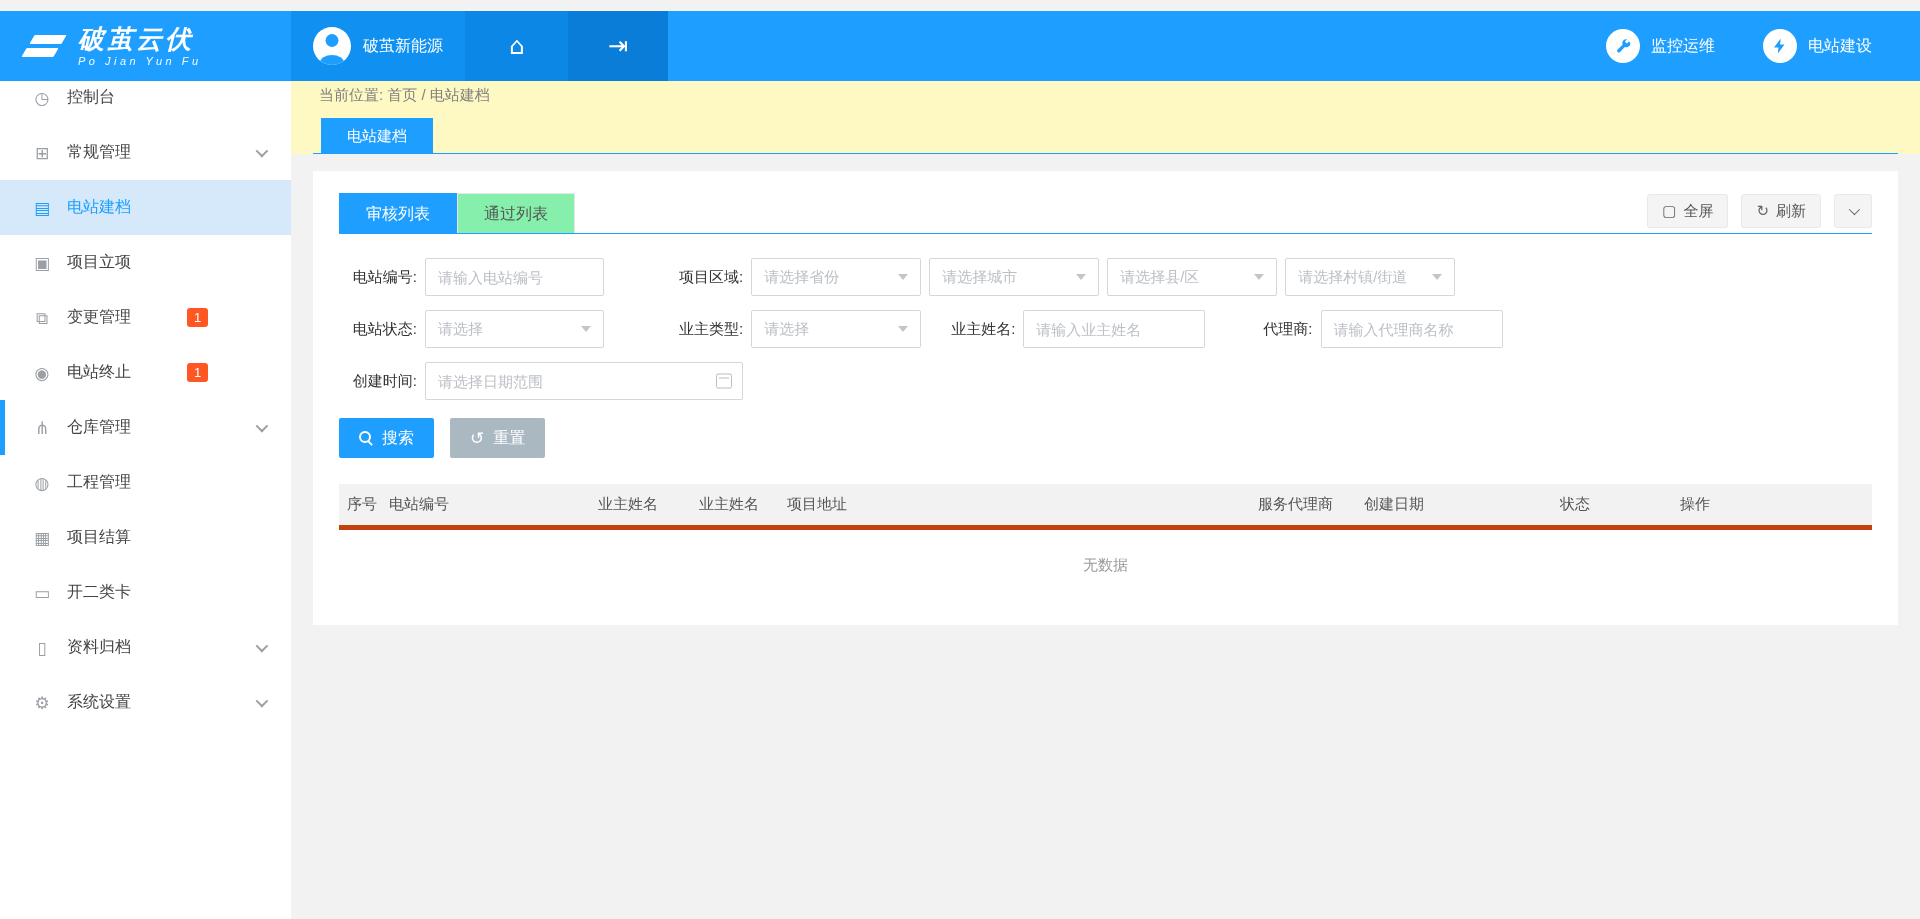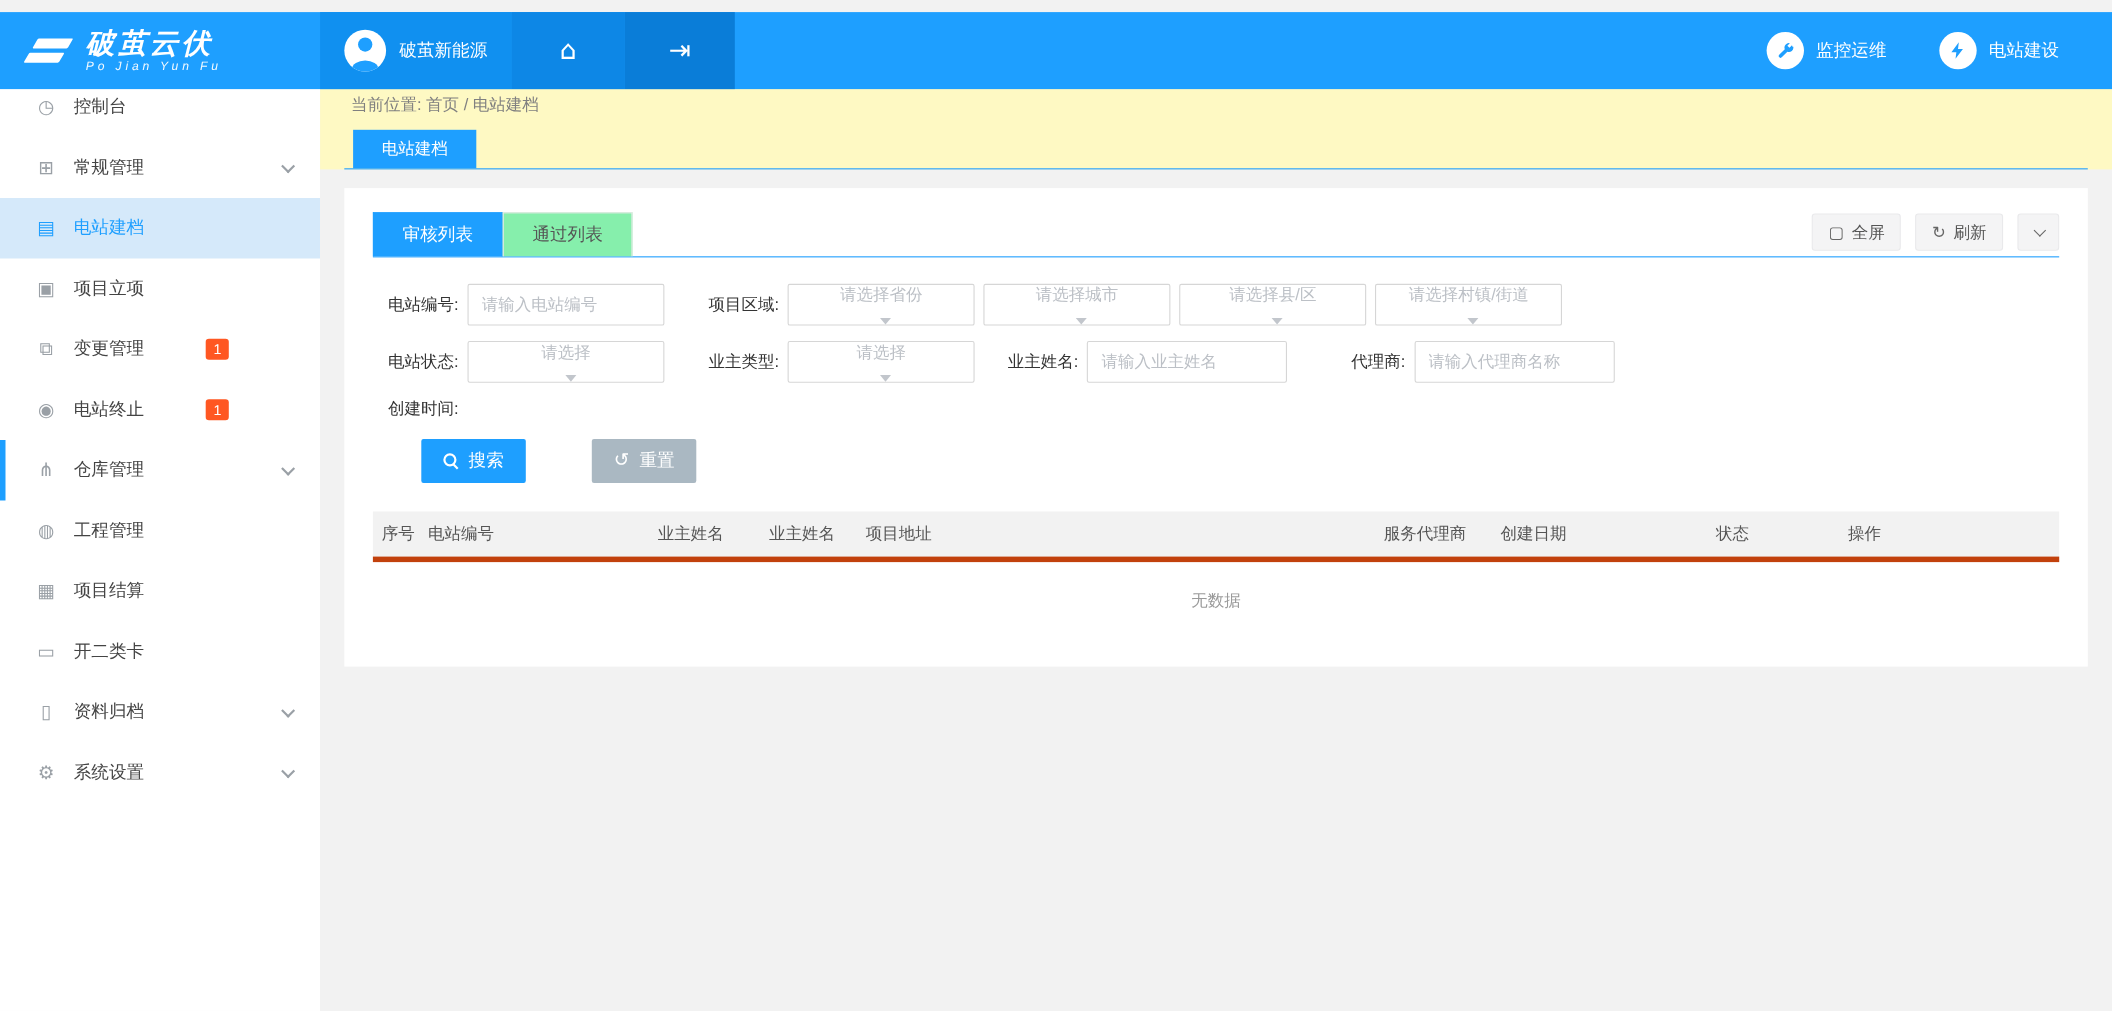--- a/index.html
+++ b/index.html
@@ -70,37 +70,37 @@
 
   
   .filters { margin-top:24px; }
   .frow { display:flex; align-items:center; margin-bottom:14px; }
   .flabel { font-size:15px; color:#333; white-space:nowrap; text-align:right; margin-right:8px; }
   .lw { width:78px; }
   .finput { height:38px; border:1px solid #d6d6d6; border-radius:2px; padding:0 12px;
     font-size:15px; color:#333; outline:none; font-family:inherit; }
   .finput::placeholder { color:#bcc0c6; }
   .fselect { height:38px; border:1px solid #d6d6d6; border-radius:2px; background:#fff;
-    display:flex; align-items:center; justify-content:space-between; padding:0 12px; cursor:pointer;flex-direction:column; }
+    display:flex; align-items:center; justify-content:space-between; padding:0 12px; cursor:pointer; }
   .fselect .ph { font-size:15px; color:#bcc0c6; }
   .caret-down { width:0; height:0; border-left:5px solid transparent; border-right:5px solid transparent;
     border-top:6px solid #c2c6cc; margin-left:8px; }
-  .g2 { margin-left:40px; } .g3 { margin-left:30px; } .g4 { margin-left:58px; }
+  .g2 { margin-left:75px; } .g3 { margin-left:30px; } .g4 { margin-left:58px; }
   .sel-gap { margin-left:8px; }
   .w179 { width:179px; } .w170 { width:170px; } .w182 { width:182px; }
   .date-wrap { position:relative; }
   .w-date { width:318px; padding-right:36px; }
   .cal-icon { position:absolute; right:11px; top:50%; transform:translateY(-50%);
     width:16px; height:15px; border:1.6px solid #b9bcc1; border-radius:2px; }
   .cal-icon::before { content:""; position:absolute; left:2px; right:2px; top:3px; border-top:1.6px solid #b9bcc1; }
 
   
   .actions { margin-top:18px; display:flex; gap:16px; }
   .btn { display:inline-flex; align-items:center; gap:9px; height:40px; padding:0 20px;
-    border:none; border-radius:2px; font-size:16px; color:#fff; cursor:pointer; font-family:inherit;margin-left:44px; }
+    border:none; border-radius:2px; font-size:16px; color:#fff; cursor:pointer; font-family:inherit; }
   .btn-search { background:#1E9FFF; }
   .btn-reset { background:#aab8c2; }
   .mag { position:relative; width:14px; height:14px; }
   .mag::before { content:""; position:absolute; left:0; top:0; width:8px; height:8px;
     border:2px solid #fff; border-radius:50%; }
   .mag::after { content:""; position:absolute; width:6px; height:2px; background:#fff;
     transform:rotate(45deg); right:0; bottom:1px; }
   .reset-ic { font-family:"DejaVu Sans",sans-serif; font-size:17px; line-height:1; }
 
   
@@ -284,20 +284,24 @@
             <span class="caret-down"></span>
           </div>
           <label class="flabel g3">业主姓名:</label>
           <input class="finput w182" placeholder="请输入业主姓名" style="">
           <label class="flabel g4">代理商:</label>
           <input class="finput w182" placeholder="请输入代理商名称" style="">
         </div>
 
         <div class="frow" style="margin-bottom:0;">
           <label class="flabel lw">创建时间:</label>
+          <span class="date-wrap">
+            <input class="finput w-date" placeholder="请选择日期范围" style="">
+            <span class="cal-icon"></span>
+          </span>
         </div>
       </div>
 
       <div class="actions">
         <button class="btn btn-search">
           <span class="mag"></span>
           <span>搜索</span>
         </button>
         <button class="btn btn-reset">
           <span class="reset-ic">↺</span>

